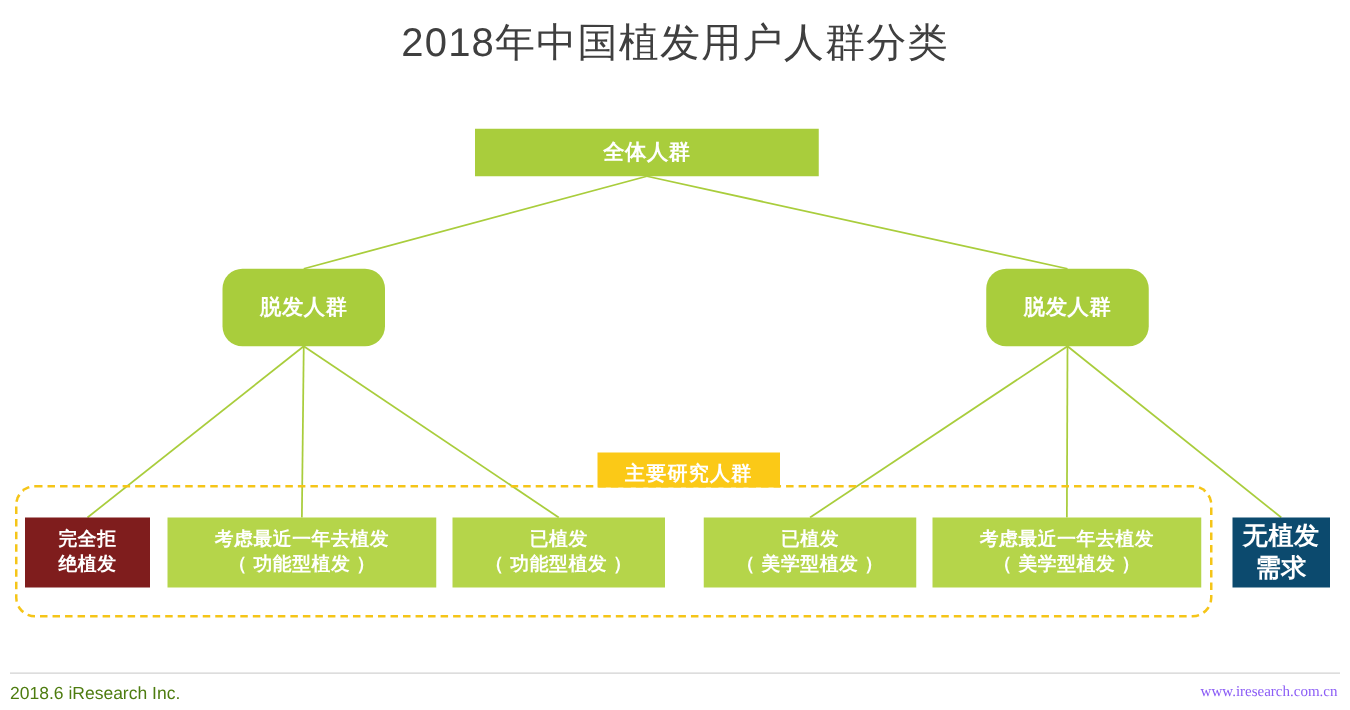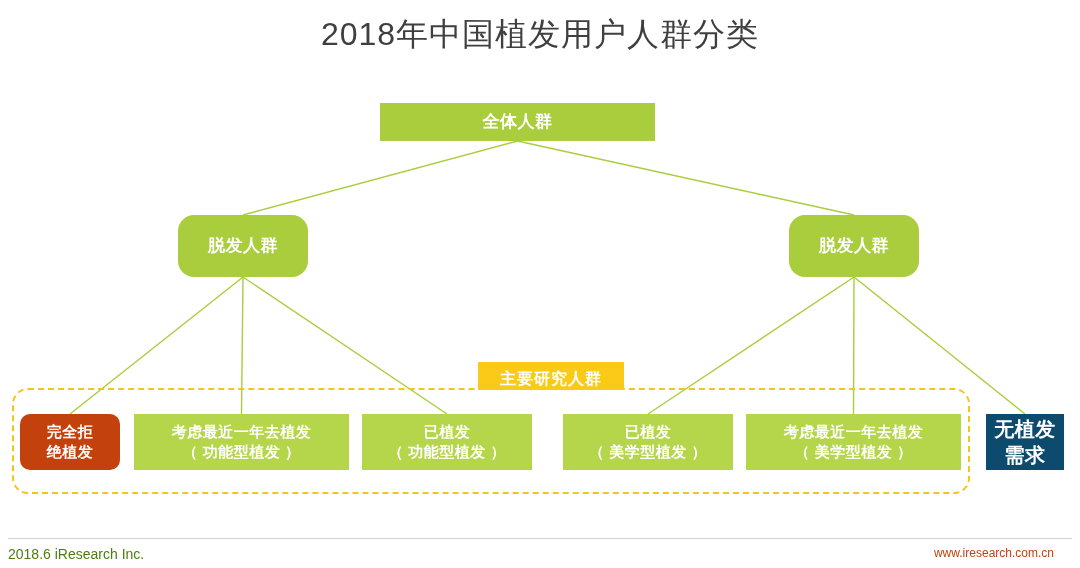--- a/index.html
+++ b/index.html
@@ -60,23 +60,22 @@
   .node-mid {
     background: #a9cd3c;
     font-size: 17px;
     border-radius: 16px;
   }
   .node-leaf {
     background: #b5d54a;
     font-size: 15px;
   }
   .node-leaf-dark {
-    background: #c2410c;
+    background: #7f1d1d;
     font-size: 15px;
-    border-radius: 10px;
   }
   .node-leaf-blue {
     background: #0c4a6e;
     font-size: 20px;
   }
 
   
   .dash-region {
     position: absolute;
     border: 2.5px dashed #f5c518;
@@ -116,24 +115,25 @@
   }
   .footer-left {
     position: absolute;
     left: 8px;
     top: 546px;
     font-size: 14px;
     color: #4d7c0f;
   }
   .footer-right {
     position: absolute;
-    right: 26px;
+    right: 10px;
     top: 546px;
     font-size: 12px;
-    color: #c2410c;
+    color: #8b5cf6;
+    font-family: Liberation Serif, serif;
   }
 </style>
 </head>
 <body>
 
 <div id="root">
 
   <div class="title">2018年中国植发用户人群分类</div>
 
   <svg id="wires" viewBox="0 0 1080 568" xmlns="http://www.w3.org/2000/svg">

